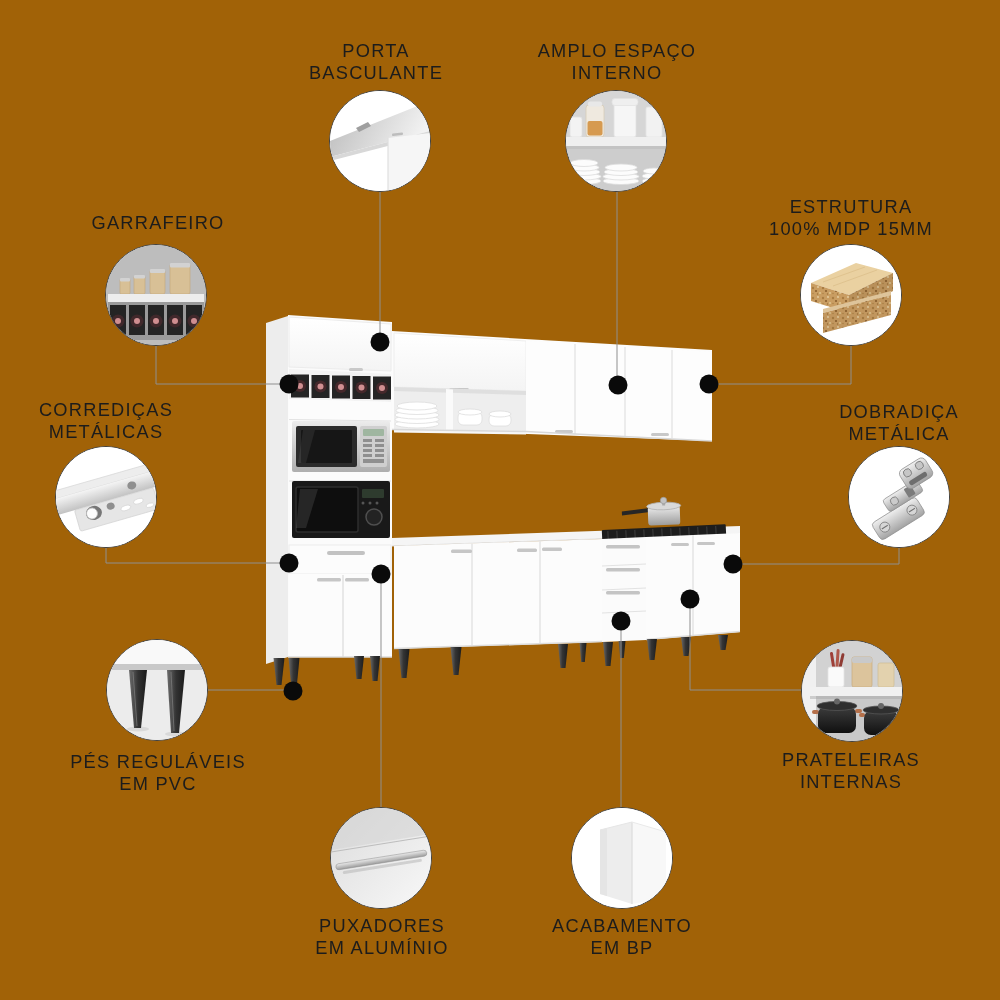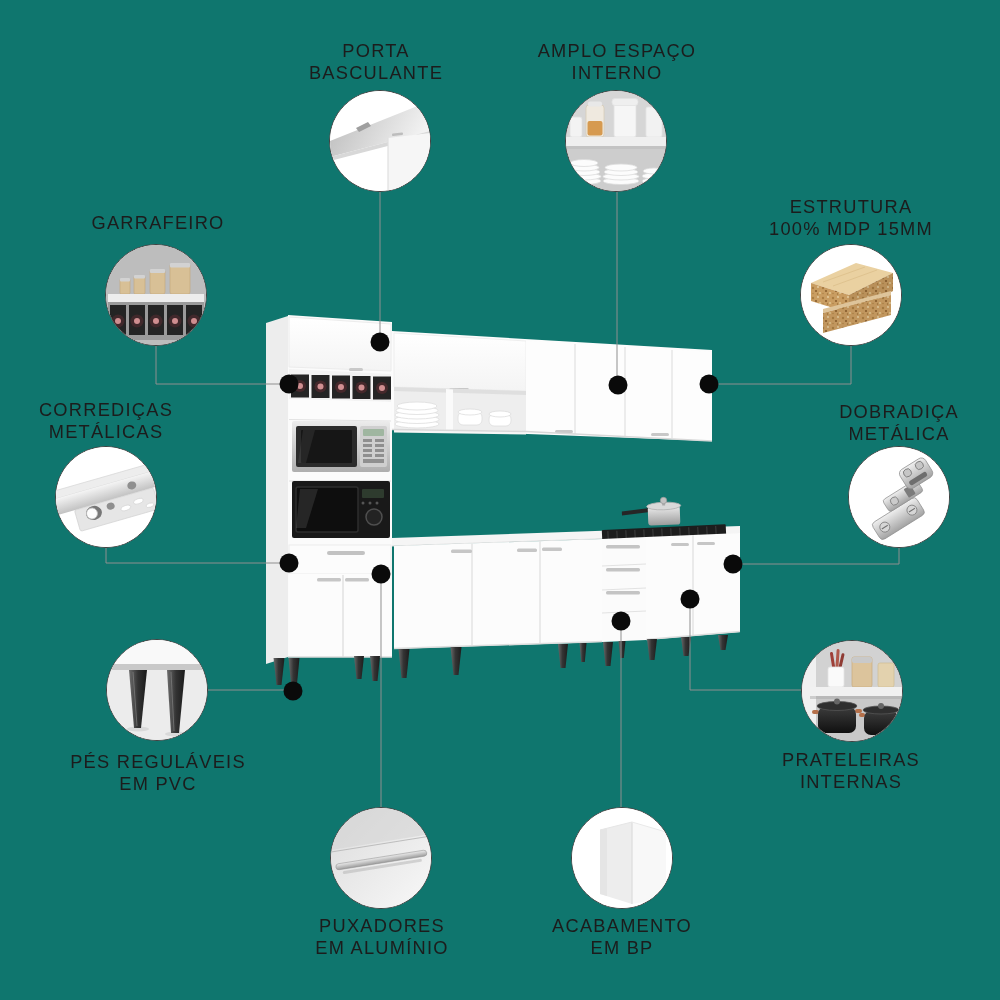--- a/index.html
+++ b/index.html
@@ -2,21 +2,21 @@
 <html style="--text-color: #1c1c1c; --line-color: #8f8f8f; --dot-color: #0a0a0a; --circle-border: #3f3f3f; --cabinet-white: #fbfbfb; --leg-dark: #2a2a2a; --mdp-wood: #c99d62; --copper-accent: #b5704a;"><head>
 <meta charset="utf-8">
 <style>
   :root{
     --text-color:#1c1c1c;
     --line-color:#8f8f8f;
     --dot-color:#0a0a0a;
     --circle-border:#3f3f3f;
   }
   html,body{margin:0;padding:0;background:#ffffff;}
-  #canvas{position:relative;width:1000px;height:1000px;background:#0f766e;overflow:hidden;
+  #canvas{position:relative;width:1000px;height:1000px;background:#a16207;overflow:hidden;
           font-family:"Liberation Sans",sans-serif;}
   #scene{position:absolute;left:0;top:0;width:1000px;height:1000px;display:block;}
   .callout-label{
     position:absolute;transform:translateX(-50%) scaleX(.96);text-align:center;white-space:nowrap;
     font-size:19px;line-height:21.5px;letter-spacing:1.3px;color:var(--text-color);font-weight:400;
   }
   .callout-circle{
     position:absolute;width:102px;height:102px;border-radius:50%;
     border:1px solid var(--circle-border);background:#ffffff;overflow:hidden;box-sizing:border-box;
   }

